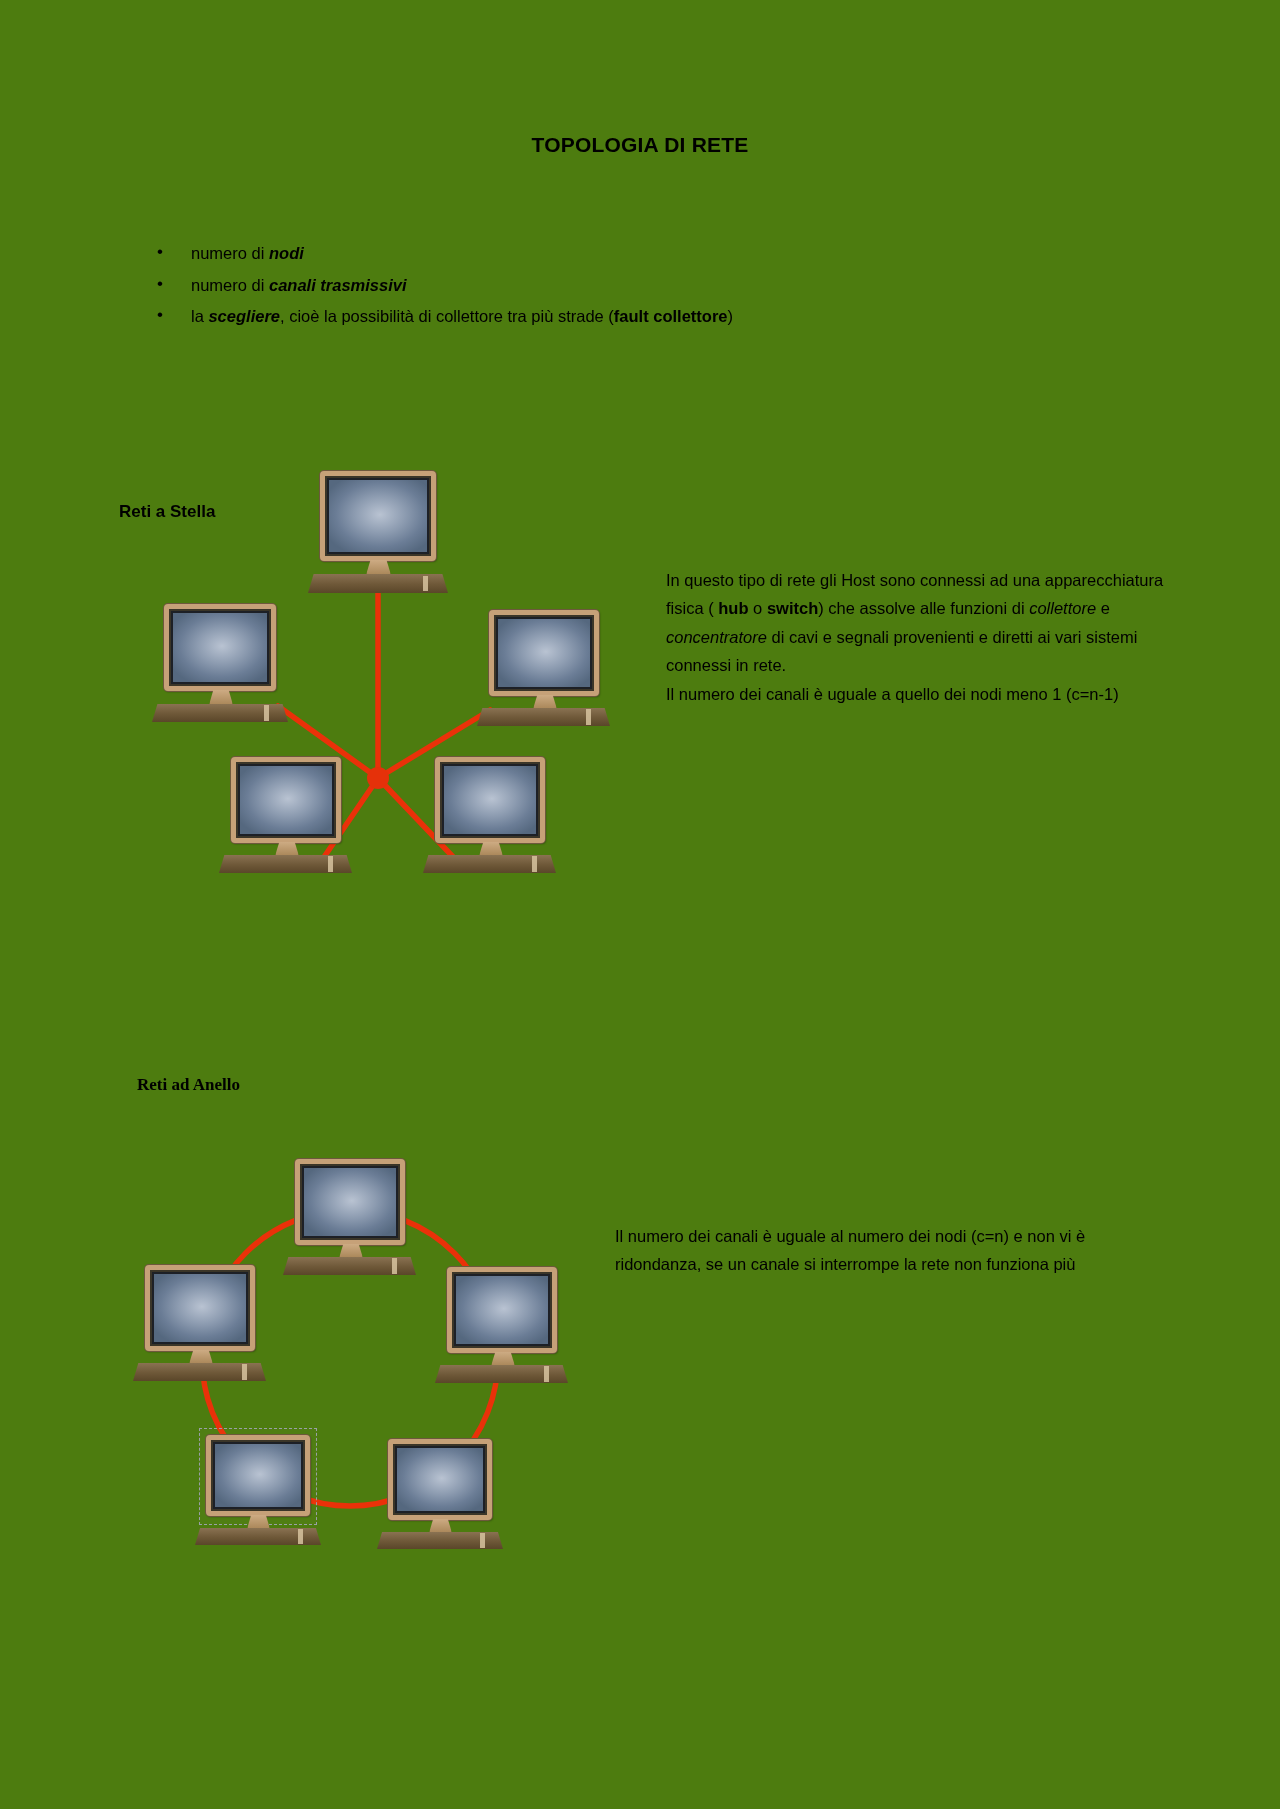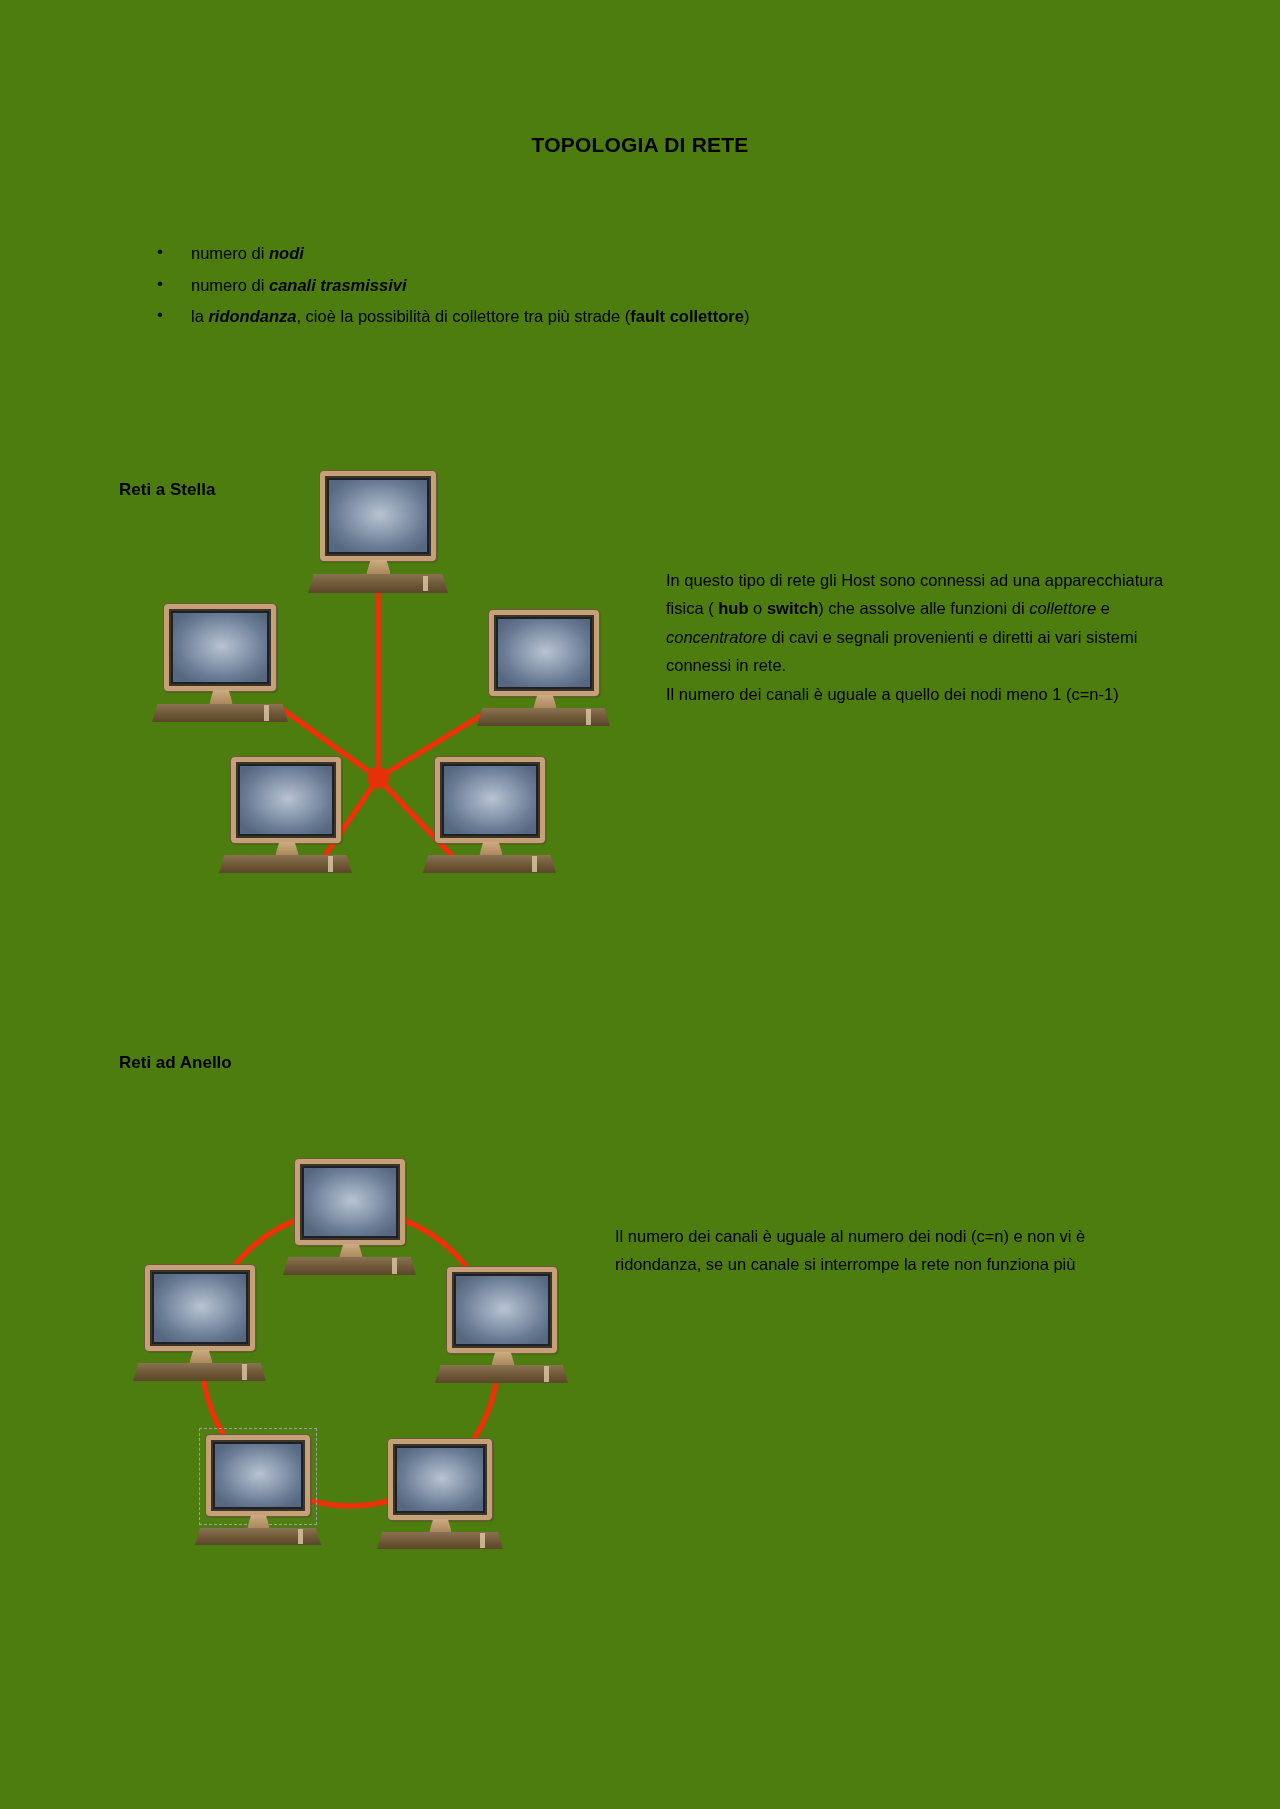--- a/index.html
+++ b/index.html
@@ -33,24 +33,24 @@
   .bullets li:before{
     content:"\2022";
     position:absolute; left:38px; top:-2px;
     font-size:17px; line-height:1;
   }
   .bi{ font-style:italic; font-weight:bold; }
   .b{ font-weight:bold; }
   .i{ font-style:italic; }
 
   .section-head{
-    position:absolute; font-size:17px; font-weight:bold;
+    position:absolute; font-size:17px; font-weight:bold;margin-top:22px;
   }
   .sh-stella{ left:119px; top:480px; }
-  .sh-anello{ left:119px; top:1053px; }
+  .sh-anello{ left:137px; top:1053px;font-family:Liberation Serif, serif; }
 
   .side-text{
     position:absolute; font-size:16.5px; line-height:1.72;margin-top:26px;
   }
   .st-stella{ left:666px; top:540px; width:500px; }
   .st-anello{ left:615px; top:1196px; width:545px; }
 
   
   .diagram{ position:absolute; }
   .diagram svg{ display:block; }
@@ -104,21 +104,21 @@
 
 
   <ul class="bullets">
     <li>
       <span>numero di </span><span class="bi">nodi</span>
     </li>
     <li>
       <span>numero di </span><span class="bi">canali trasmissivi</span>
     </li>
     <li>
-      <span>la </span><span class="bi">ridondanza</span><span>, cioè la possibilità di collettore tra più strade (</span><span class="b">fault collettore</span><span>)</span>
+      <span>la </span><span class="bi">scegliere</span><span>, cioè la possibilità di collettore tra più strade (</span><span class="b">fault collettore</span><span>)</span>
     </li>
   </ul>
 
   <div class="section-head sh-stella">Reti a Stella</div>
 
   <div class="side-text st-stella">
     <span>In questo tipo di rete gli Host sono connessi ad una apparecchiatura fisica ( </span><span class="b">hub</span><span> o </span><span class="b">switch</span><span>) che assolve alle funzioni di </span><span class="i">collettore</span><span> e </span><span class="i">concentratore</span><span> di cavi e segnali provenienti e diretti ai vari sistemi connessi in rete.</span><br><span>Il numero dei canali è uguale a quello dei nodi meno 1 (c=n-1)</span>
   </div>
 
   <div class="diagram" id="star-diagram">

